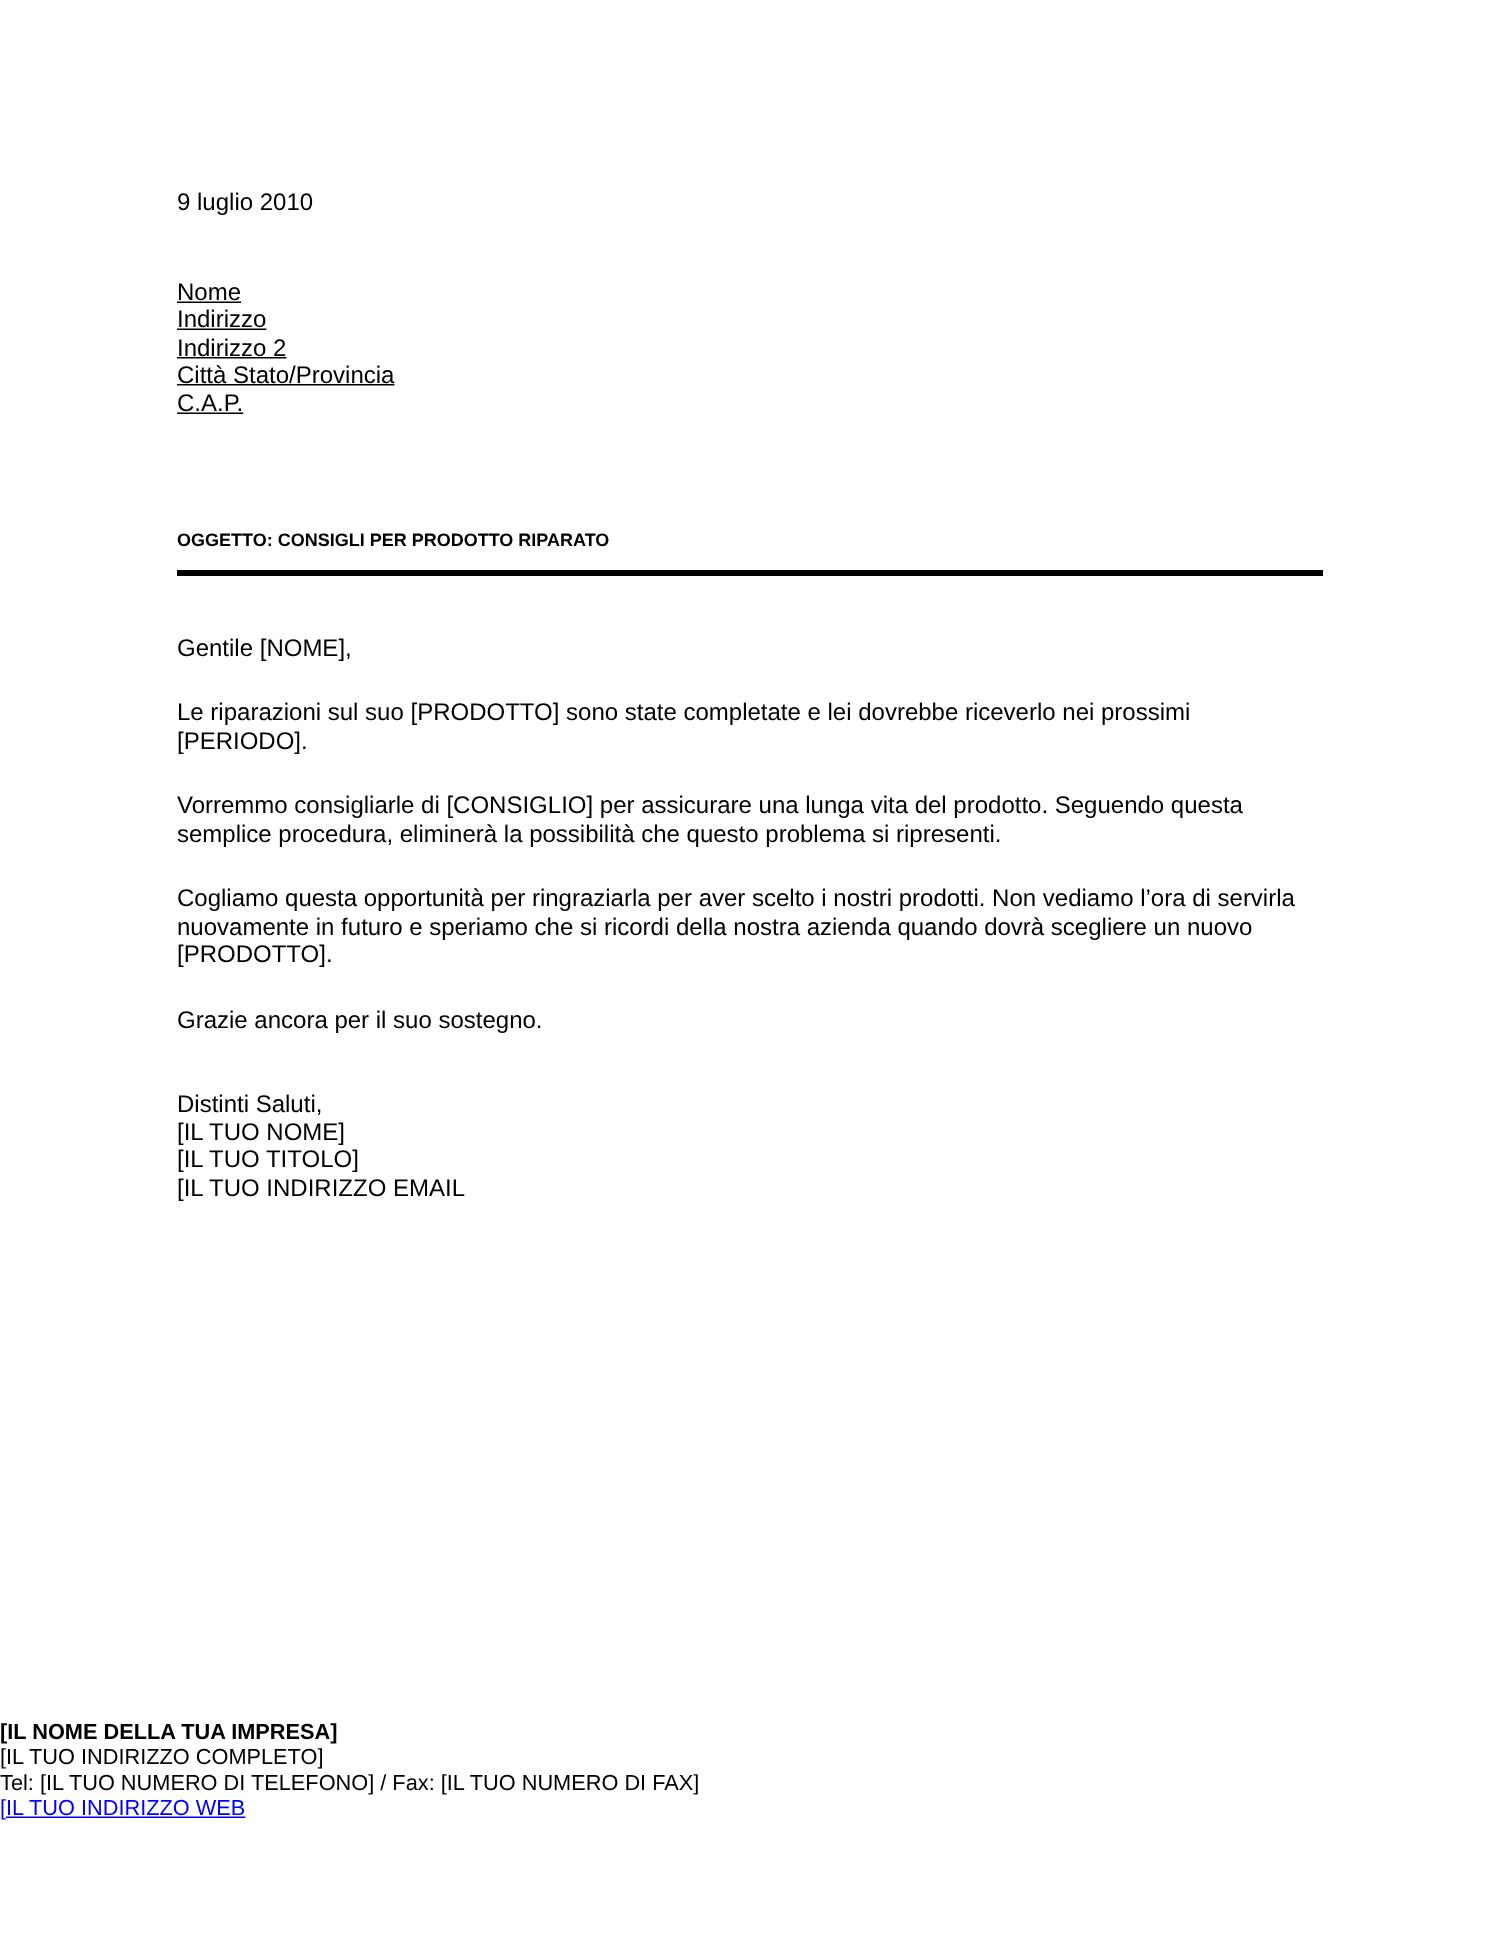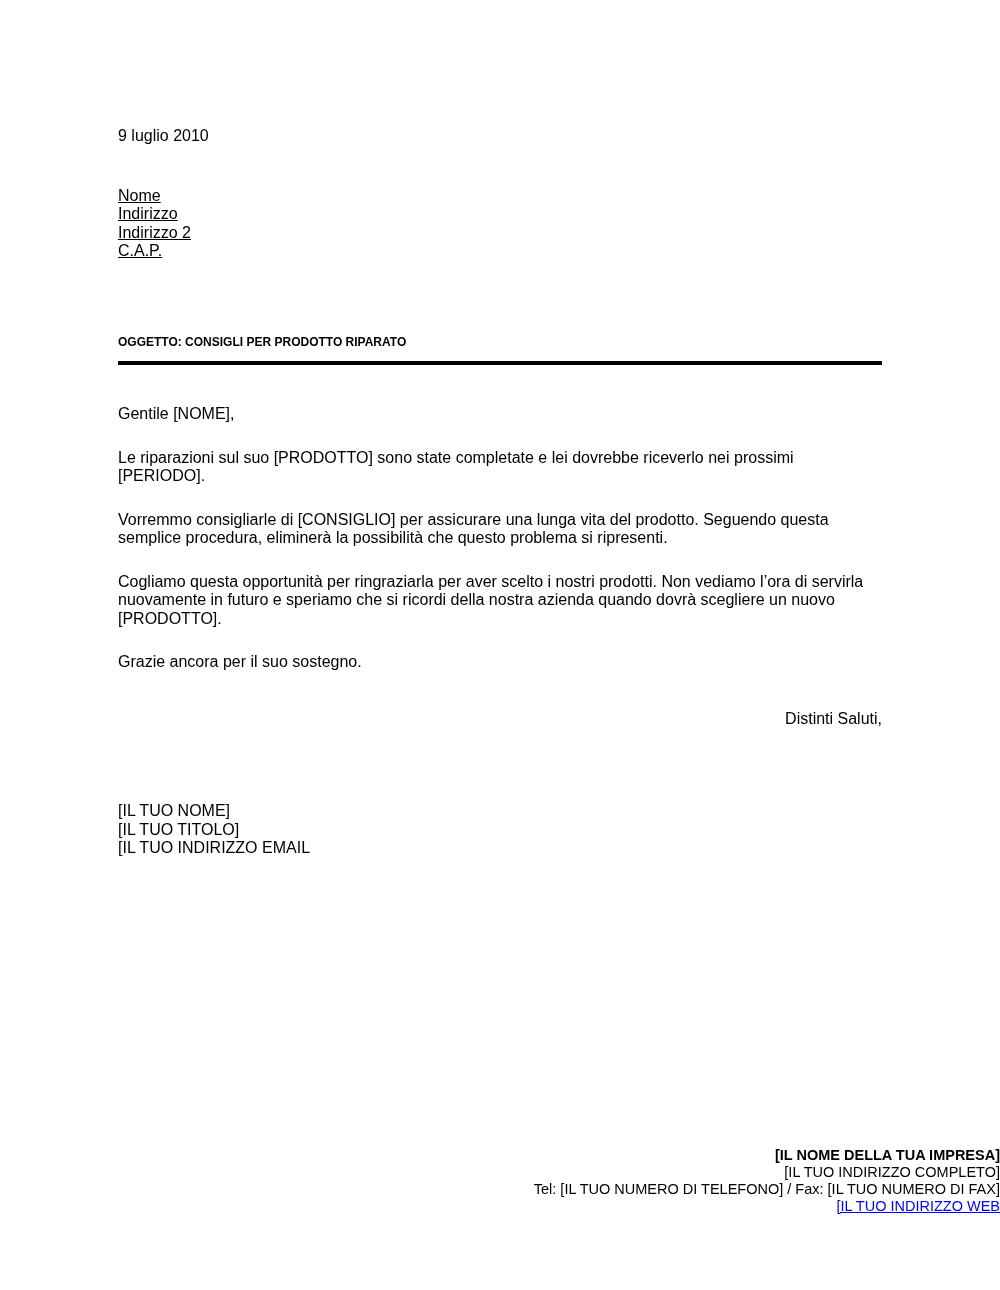--- a/index.html
+++ b/index.html
@@ -31,28 +31,28 @@
     font-size: 12px;
   }
   .rule {
     margin-top: 10px;
     height: 4px;
     background: #000000;
     width: 100%;
   }
   .salutation { margin-top: 40px; }
   .para { margin-top: 25px; }
-  .closing { margin-top: 38px; text-align: right; }
-  .signature { margin-top: 74px; }
+  .closing { margin-top: 38px; }
+  .signature { }
   .footer {
     position: absolute;
     left: 0;
     right: 0;
     bottom: 75px;
-    text-align: right;
+    text-align: left;
     font-size: 14.5px;
     line-height: 17px;
   }
   .footer-company { font-weight: bold; }
   .footer-link {
     color: var(--link-color);
     text-decoration: underline;
     cursor: pointer;
   }
 </style>
@@ -61,20 +61,21 @@
 
 <div class="page">
   <div class="content">
 
     <div class="date">9 luglio 2010</div>
 
     <div class="recipient">
       <div>Nome</div>
       <div>Indirizzo</div>
       <div>Indirizzo 2</div>
+      <div>Città Stato/Provincia</div>
       <div>C.A.P.</div>
     </div>
 
     <div class="subject">OGGETTO: CONSIGLI PER PRODOTTO RIPARATO</div>
     <div class="rule"></div>
 
     <p class="salutation">Gentile [NOME],</p>
 
     <p class="para">Le riparazioni sul suo [PRODOTTO] sono state completate e lei dovrebbe riceverlo nei prossimi [PERIODO].</p>
     <p class="para">Vorremmo consigliarle di [CONSIGLIO] per assicurare una lunga vita del prodotto. Seguendo questa semplice procedura, eliminerà la possibilità che questo problema si ripresenti.</p>

